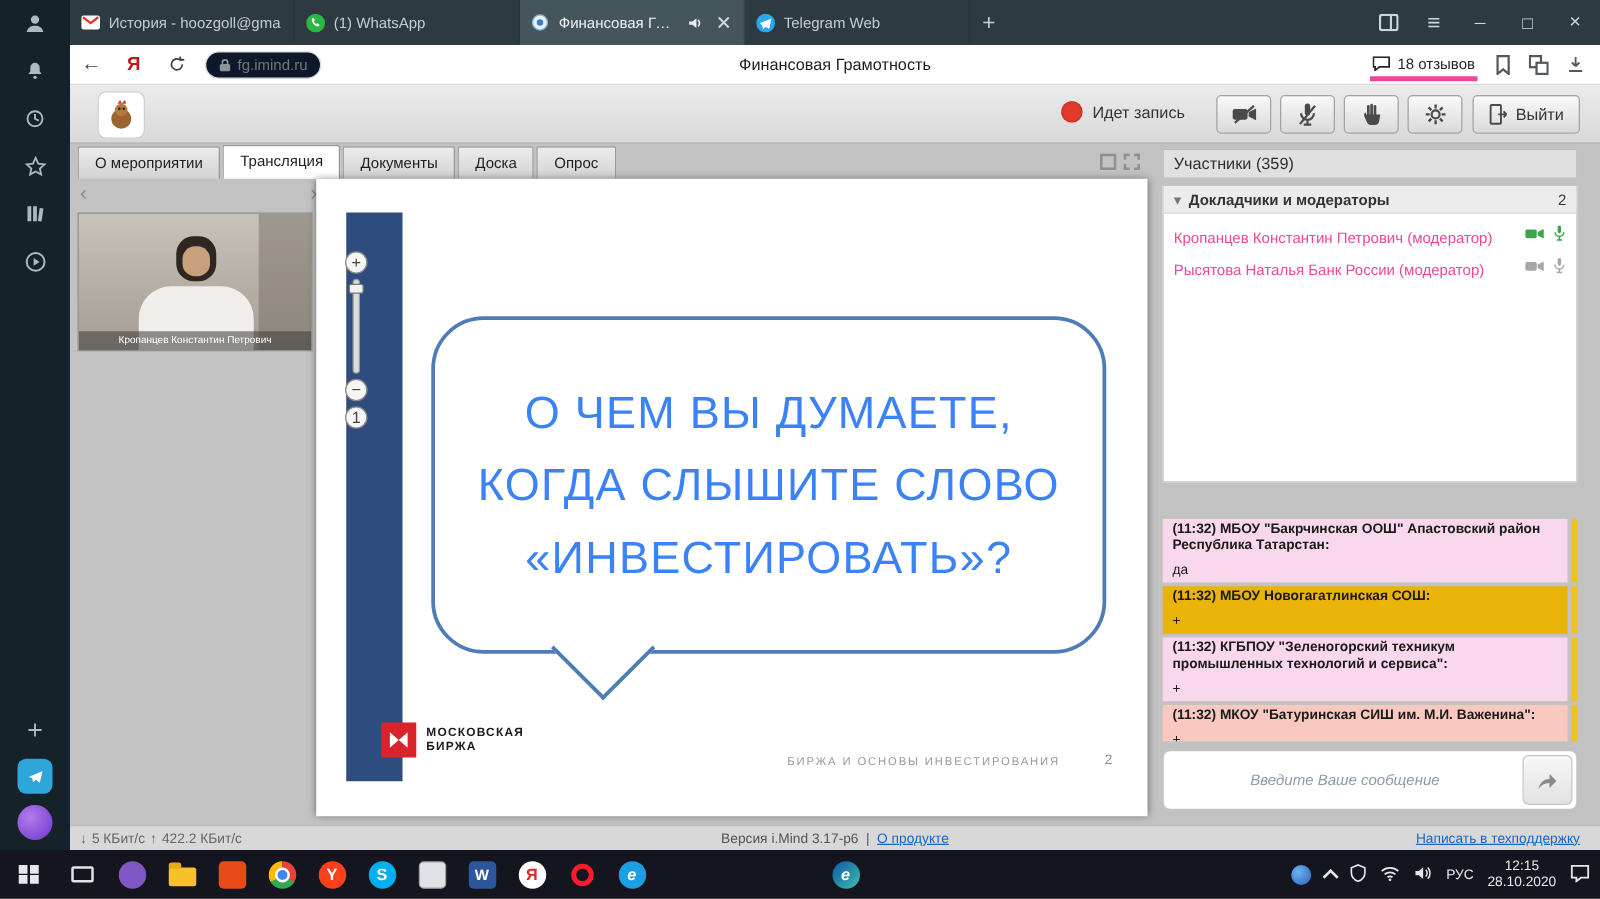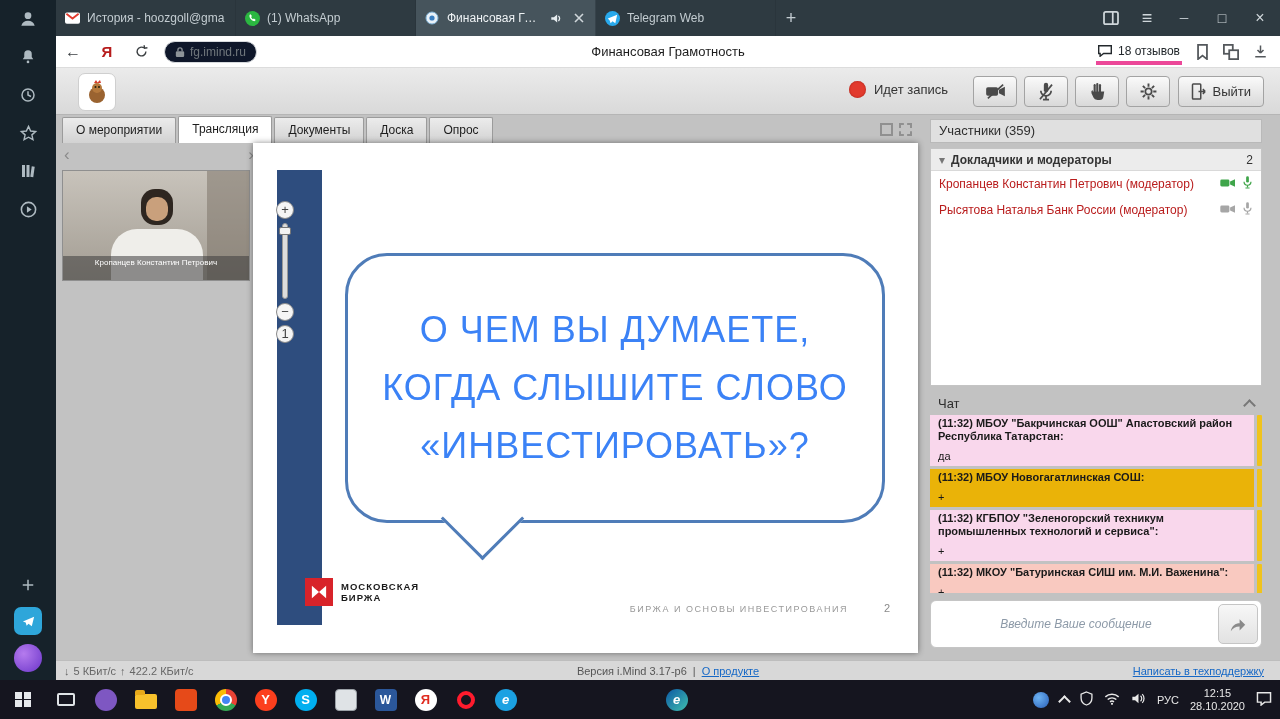--- a/index.html
+++ b/index.html
@@ -75,21 +75,21 @@
   
   .v-nav { position:absolute; left:8px; top:80px; width:190px; display:flex; justify-content:space-between;
     color:#8a8a8a; font-size:17px; line-height:14px; }
   .video { position:absolute; left:6px; top:102px; width:188px; height:111px; overflow:hidden;
     background:linear-gradient(180deg,#c8c3bb,#a39d93); border:1px solid #8f8f8f; }
   .video::before { content:""; position:absolute; right:0; top:0; width:42px; height:100%; background:#7d756a; opacity:.55; }
   .v-head { position:absolute; left:78px; top:18px; width:32px; height:36px; background:#2e2620; border-radius:14px; }
   .v-face { position:absolute; left:83px; top:26px; width:22px; height:24px; background:#c9a07c; border-radius:10px; }
   .v-body { position:absolute; left:48px; top:58px; width:92px; height:53px; background:#efeeea;
     border-radius:26px 26px 0 0; }
-  .v-cap { position:absolute; left:0; right:0; bottom:0; height:24px; background:rgba(60,60,60,.55);
+  .v-cap { position:absolute; left:0; right:0; bottom:0; height:15px; background:rgba(60,60,60,.55);
     color:#fff; font-size:8px; line-height:13px; text-align:center; white-space:nowrap; overflow:hidden; }
 
   
   .stage { position:absolute; left:197px; top:75px; width:665px; height:510px; background:#fff;
     box-shadow:0 0 6px rgba(0,0,0,.45); }
   .slide-bar { position:absolute; left:24px; top:27px; width:45px; height:455px; background:#2e4d7e; }
   .zoom { position:absolute; left:21px; top:58px; width:22px; display:flex; flex-direction:column;
     align-items:center; }
   .z-btn { width:18px; height:18px; border-radius:50%; background:#f5f5f5; border:1px solid #8a8a8a;
     color:#444; font-size:13px; line-height:16px; text-align:center; }
@@ -113,21 +113,21 @@
 
   
   .rpanel { position:absolute; left:874px; top:51px; width:332px; height:540px; }
   .p-header { height:24px; background:#e0e0e0; border:1px solid #b9b9b9; font-size:13px; color:#2e2e2e;
     line-height:22px; padding-left:8px; }
   .speakers { position:absolute; left:0; top:29px; width:332px; height:238px; background:#fff;
     border:1px solid #c4c4c4; }
   .grp-head { height:22px; background:#ececec; border-bottom:1px solid #d9d9d9; display:flex;
     align-items:center; padding:0 8px; gap:6px; font-size:12px; color:#333; }
   .grp-label { font-weight:bold; flex:1; }
-  .p-row { height:26px; display:flex; align-items:center; padding:0 8px; gap:5px; font-size:12px; color:#b91c1c; }
+  .p-row { height:26px; display:flex; align-items:flex-end; padding:0 8px; gap:5px; font-size:12px; color:#ec4899; }
   .p-name { flex:1; white-space:nowrap; overflow:hidden; text-overflow:ellipsis; }
   .chat-head { position:absolute; left:0; top:273px; width:332px; height:22px; display:flex;
     align-items:center; font-size:13px; color:#2e2e2e; padding:0 8px; }
   .chev-up { width:9px; height:9px; border-top:2px solid #777; border-left:2px solid #777;
     transform:rotate(45deg); margin-left:auto; margin-top:4px; }
   .chat-list { position:absolute; left:0; top:296px; width:332px; height:178px; overflow:hidden; }
   .msg { display:flex; gap:3px; margin-bottom:3px; }
   .msg-body { flex:1; padding:2px 8px 3px; }
   .msg-head { font-size:11px; font-weight:bold; color:#1a1a1a; line-height:13px; }
   .msg-text { font-size:11px; color:#1a1a1a; line-height:13px;margin-top:7px; }
@@ -491,24 +491,20 @@
           <span style="color: rgb(166, 166, 166);">
             <svg width="11" height="15" viewBox="0 0 16 20" fill="currentColor">
                 <rect x="6" y="1" width="4" height="9" rx="2"></rect>
                 <path d="M3 9a5 5 0 0 0 10 0" fill="none" stroke="currentColor" stroke-width="1.8"></path>
                 <path d="M8 14v3M5 18h6" stroke="currentColor" stroke-width="1.8"></path>
               </svg>
           </span>
         </div>
       </div>
 
-      <div class="chat-head">
-        <span>Чат</span>
-        <span class="chev-up"></span>
-      </div>
       <div class="chat-list">
         <div class="msg">
           <div class="msg-body" style="background-color: rgb(249, 215, 236);">
             <div class="msg-head">(11:32) МБОУ "Бакрчинская ООШ" Апастовский район Республика Татарстан:</div>
             <div class="msg-text">да</div>
           </div>
           <div class="msg-marker"></div>
         </div>
         <div class="msg">
           <div class="msg-body" style="background-color: #eab308;">

